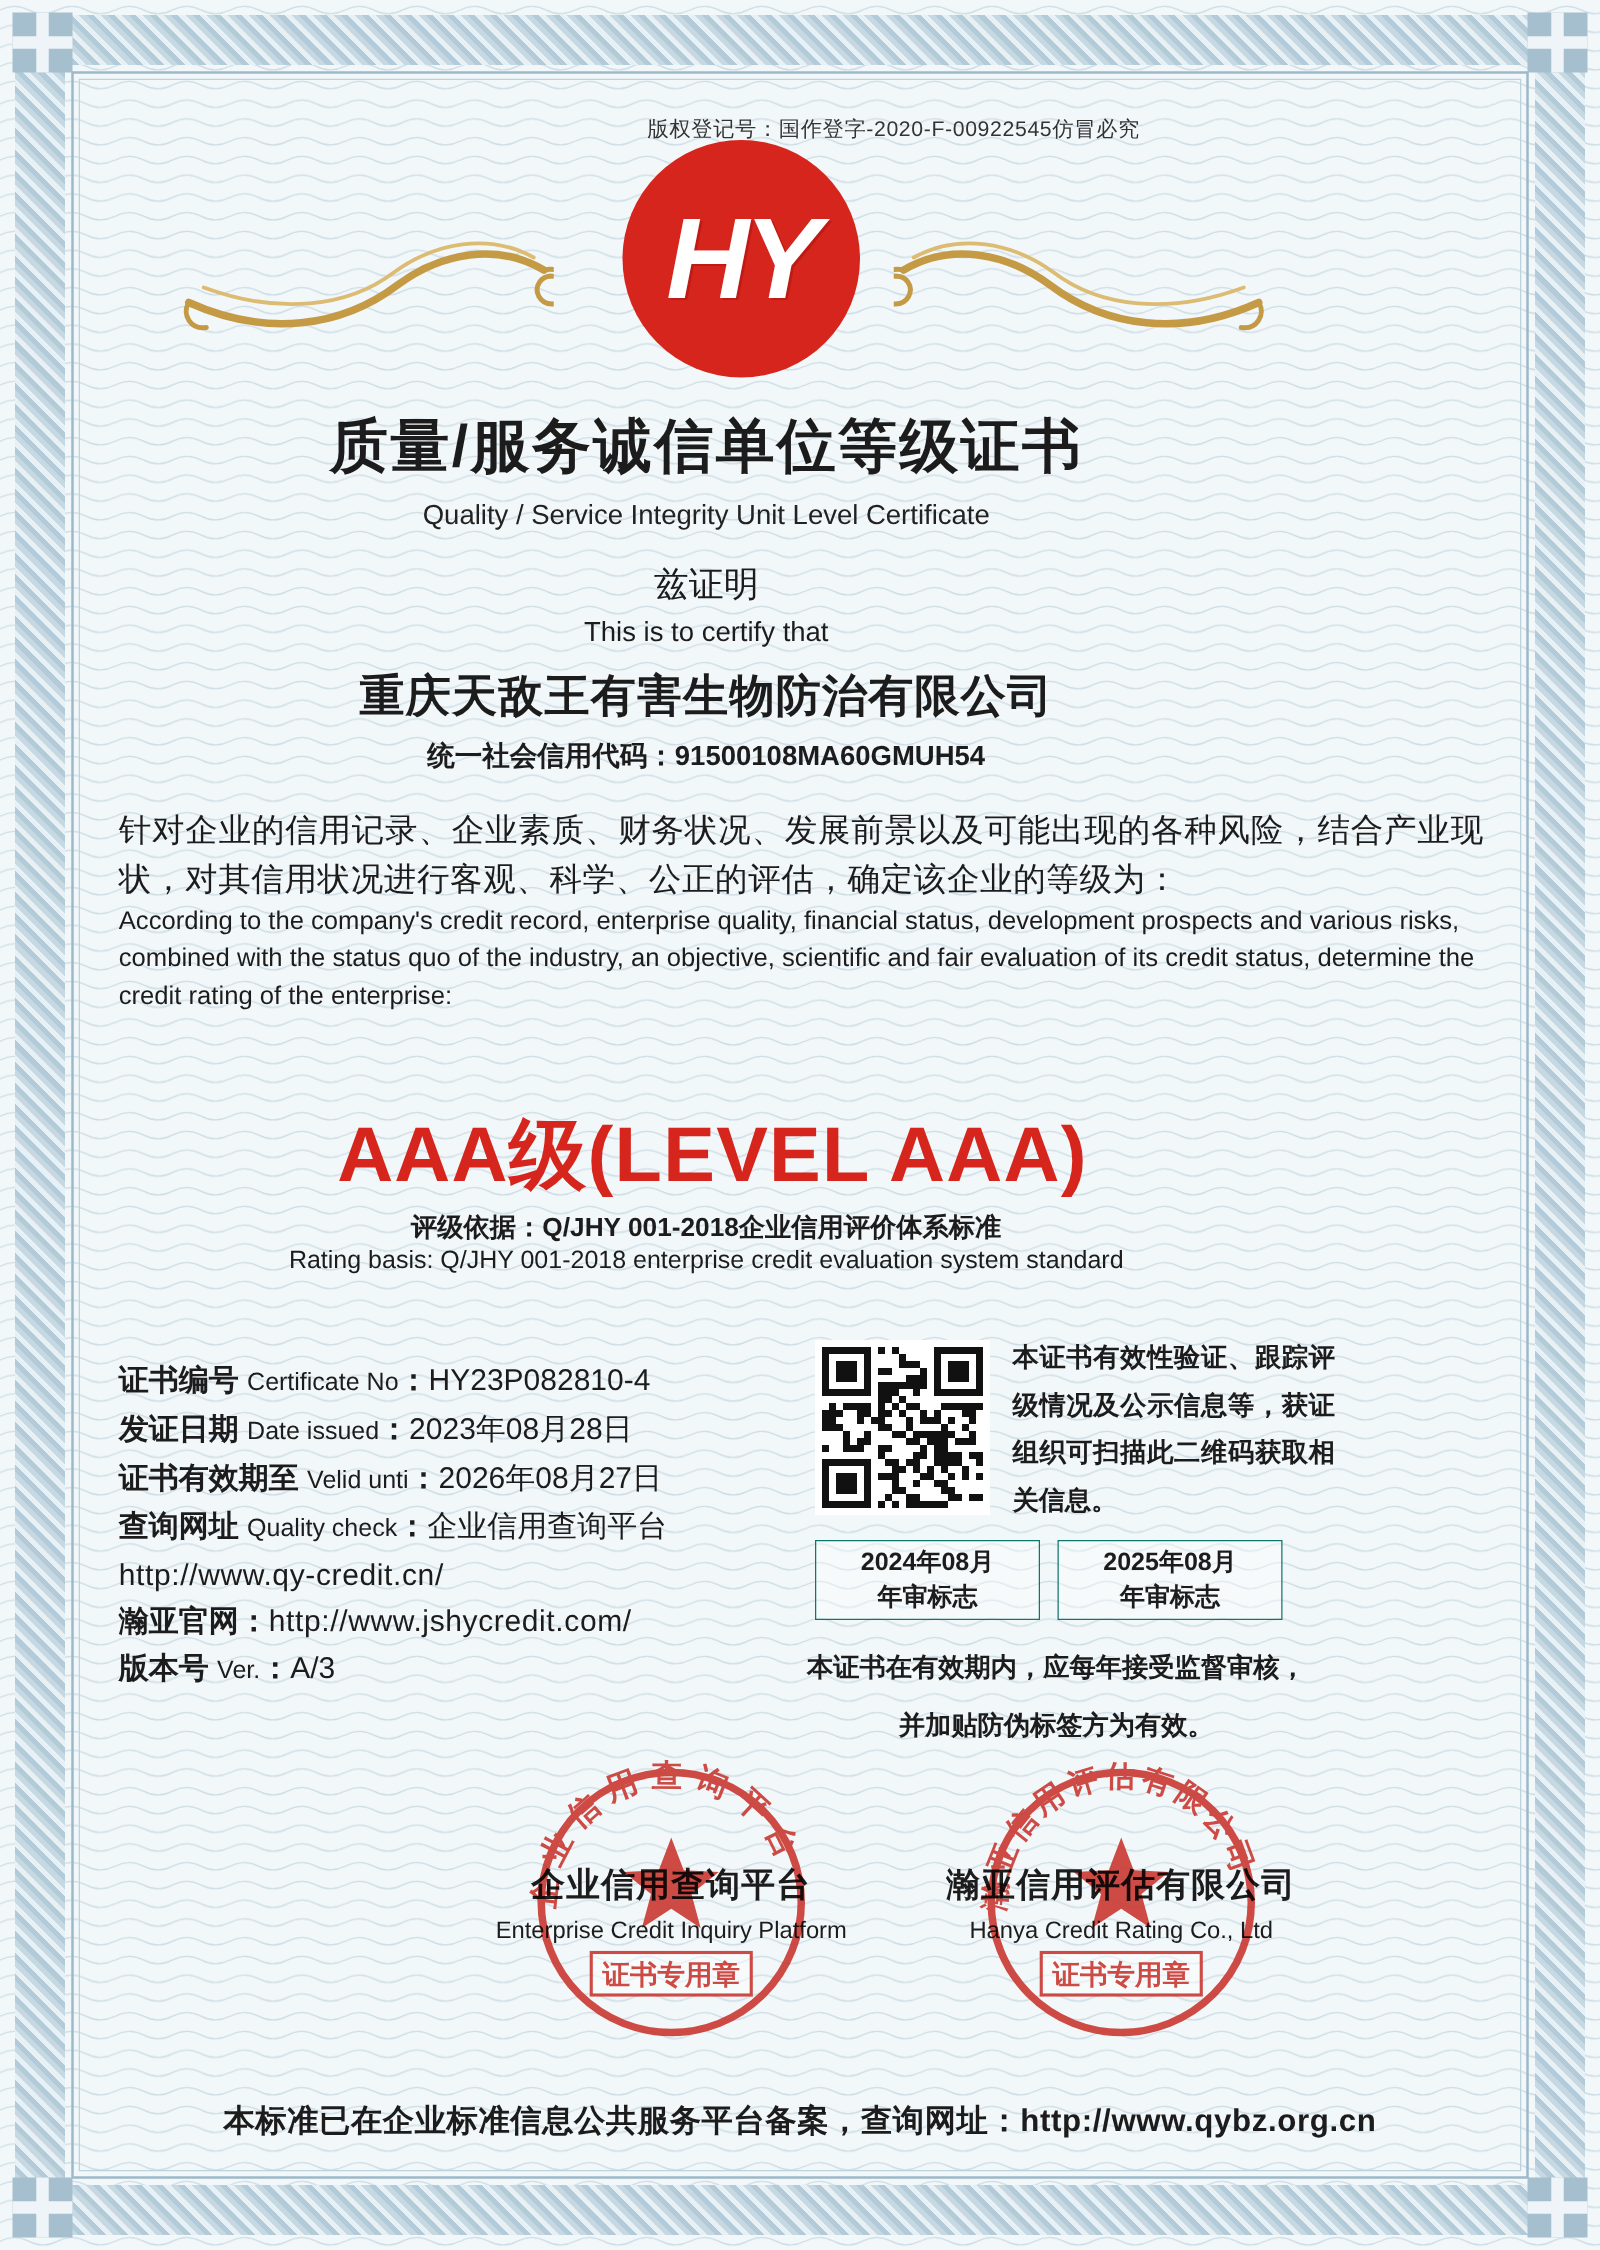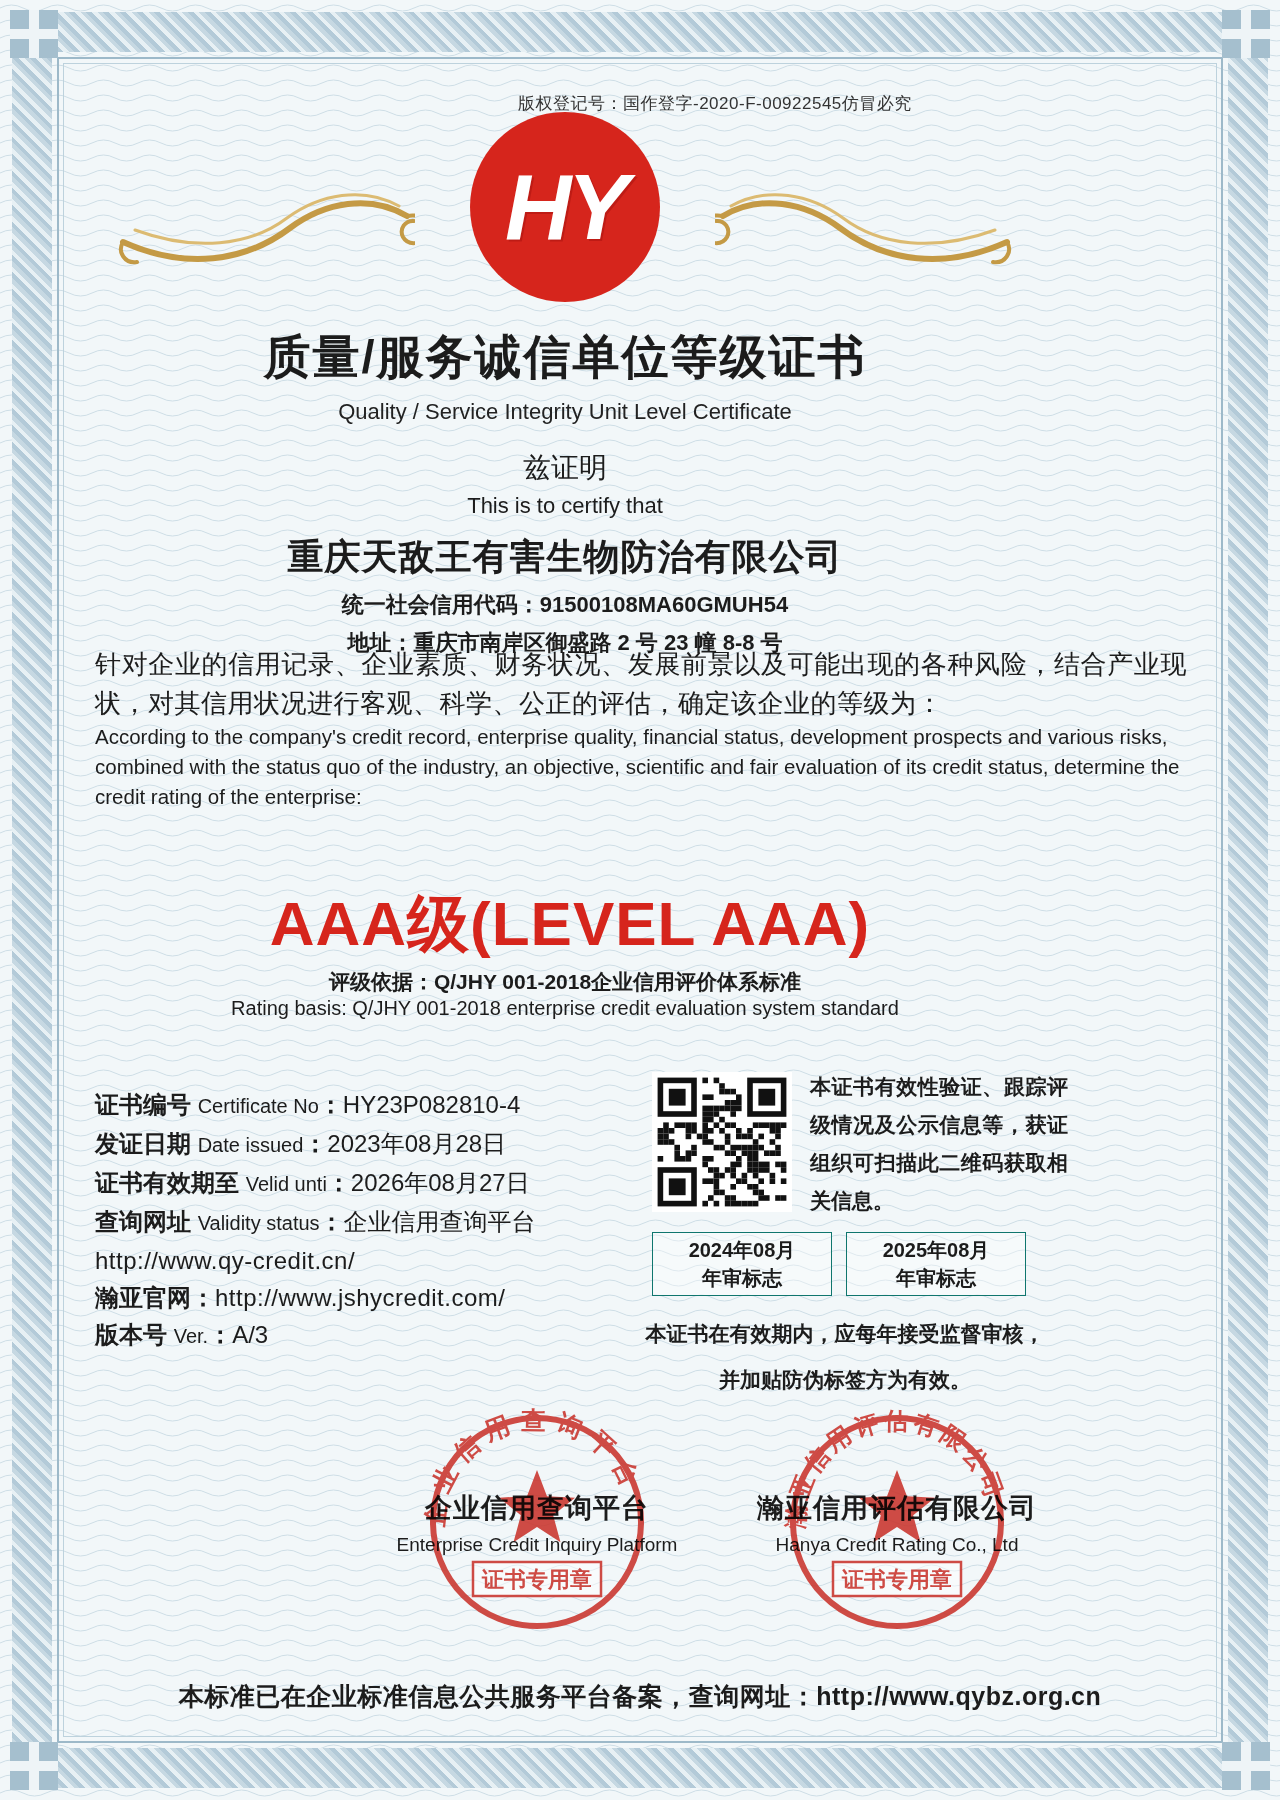--- a/index.html
+++ b/index.html
@@ -13,21 +13,21 @@
   .line2{position:absolute;inset:63px;border:1px solid #bdd2dd;z-index:1;}
   .corner{position:absolute;width:48px;height:48px;background:
       linear-gradient(#eef4f7,#eef4f7) center/100% 10px no-repeat,
       linear-gradient(#eef4f7,#eef4f7) center/10px 100% no-repeat,#a5bfce;z-index:2;}
   .tl{left:10px;top:10px}.tr{right:10px;top:10px}.bl{left:10px;bottom:10px}.br{right:10px;bottom:10px}
   .content{position:absolute;inset:0;z-index:3;}
 
   .copyright{position:absolute;left:518px;top:92px;font-size:17px;color:#333;letter-spacing:.5px;}
 
   .hero{position:absolute;left:0;top:112px;width:1130px;text-align:center;}
-  .logo-wrap{position:relative;height:200px;}
+  .logo-wrap{position:relative;height:200px;margin-left:28px;}
   .logo{position:absolute;left:470px;top:0;width:190px;height:190px;border-radius:50%;
         background:#d6251c;display:flex;align-items:center;justify-content:center;}
   .logo span{color:#fff;font-size:92px;font-weight:bold;letter-spacing:-4px;font-style:italic;
         text-shadow:2px 2px 0 rgba(120,0,0,.25);}
   .flourish{position:absolute;top:58px;}
   .flourish.left{left:115px;}
   .flourish.right{right:115px;transform:scaleX(-1);}
 
   .title-zh{font-size:47px;font-weight:bold;letter-spacing:2px;margin-top:14px;}
   .title-en{font-size:22px;margin-top:10px;color:#222;}
@@ -117,21 +117,20 @@
           <path d="M292 46 c14 -3 24 7 19 19 c-4 10 -18 11 -23 2 c-4 -8 2 -17 11 -16" fill="none" stroke="#c49a45" stroke-width="4" stroke-linecap="round"></path>
           <path d="M8 72 c-6 10 2 22 14 20" fill="none" stroke="#c49a45" stroke-width="4" stroke-linecap="round"></path>
         </svg>
       </div>
       <div class="title-zh">质量/服务诚信单位等级证书</div>
       <div class="title-en">Quality / Service Integrity Unit Level Certificate</div>
       <div class="certify-zh">兹证明</div>
       <div class="certify-en">This is to certify that</div>
       <div class="company">重庆天敌王有害生物防治有限公司</div>
       <div class="codeline"><span>统一社会信用代码：</span><span>91500108MA60GMUH54</span></div>
-      <div class="addrline"><span>地址：</span><span>重庆市南岸区御盛路 2 号 23 幢 8-8 号</span></div>
     </div>
 
     <div class="body-zh">针对企业的信用记录、企业素质、财务状况、发展前景以及可能出现的各种风险，结合产业现状，对其信用状况进行客观、科学、公正的评估，确定该企业的等级为：</div>
     <div class="body-en">According to the company's credit record, enterprise quality, financial status, development prospects and various risks, combined with the status quo of the industry, an objective, scientific and fair evaluation of its credit status, determine the credit rating of the enterprise:</div>
 
     <div class="rating">AAA级(LEVEL AAA)</div>
     <div class="basis-zh">评级依据：Q/JHY 001-2018企业信用评价体系标准</div>
     <div class="basis-en">Rating basis: Q/JHY 001-2018 enterprise credit evaluation system standard</div>
 
     <div class="details">
@@ -142,21 +141,21 @@
       <div class="drow">
         <span class="dzh">发证日期</span>
         <span class="den">Date issued</span><span class="dzh">：</span><span class="dval">2023年08月28日</span>
       </div>
       <div class="drow">
         <span class="dzh">证书有效期至</span>
         <span class="den">Velid unti</span><span class="dzh">：</span><span class="dval">2026年08月27日</span>
       </div>
       <div class="drow">
         <span class="dzh">查询网址</span>
-        <span class="den">Validity status</span><span class="dzh">：</span><span class="dval">企业信用查询平台</span>
+        <span class="den">Quality check</span><span class="dzh">：</span><span class="dval">企业信用查询平台</span>
       </div>
       <div class="drow durl">http://www.qy-credit.cn/</div>
       <div class="drow">
         <span class="dzh">瀚亚官网</span><span class="dzh">：</span><span class="dval durl">http://www.jshycredit.com/</span>
       </div>
       <div class="drow">
         <span class="dzh">版本号</span>
         <span class="den">Ver.</span><span class="dzh">：</span><span class="dval">A/3</span>
       </div>
     </div>

